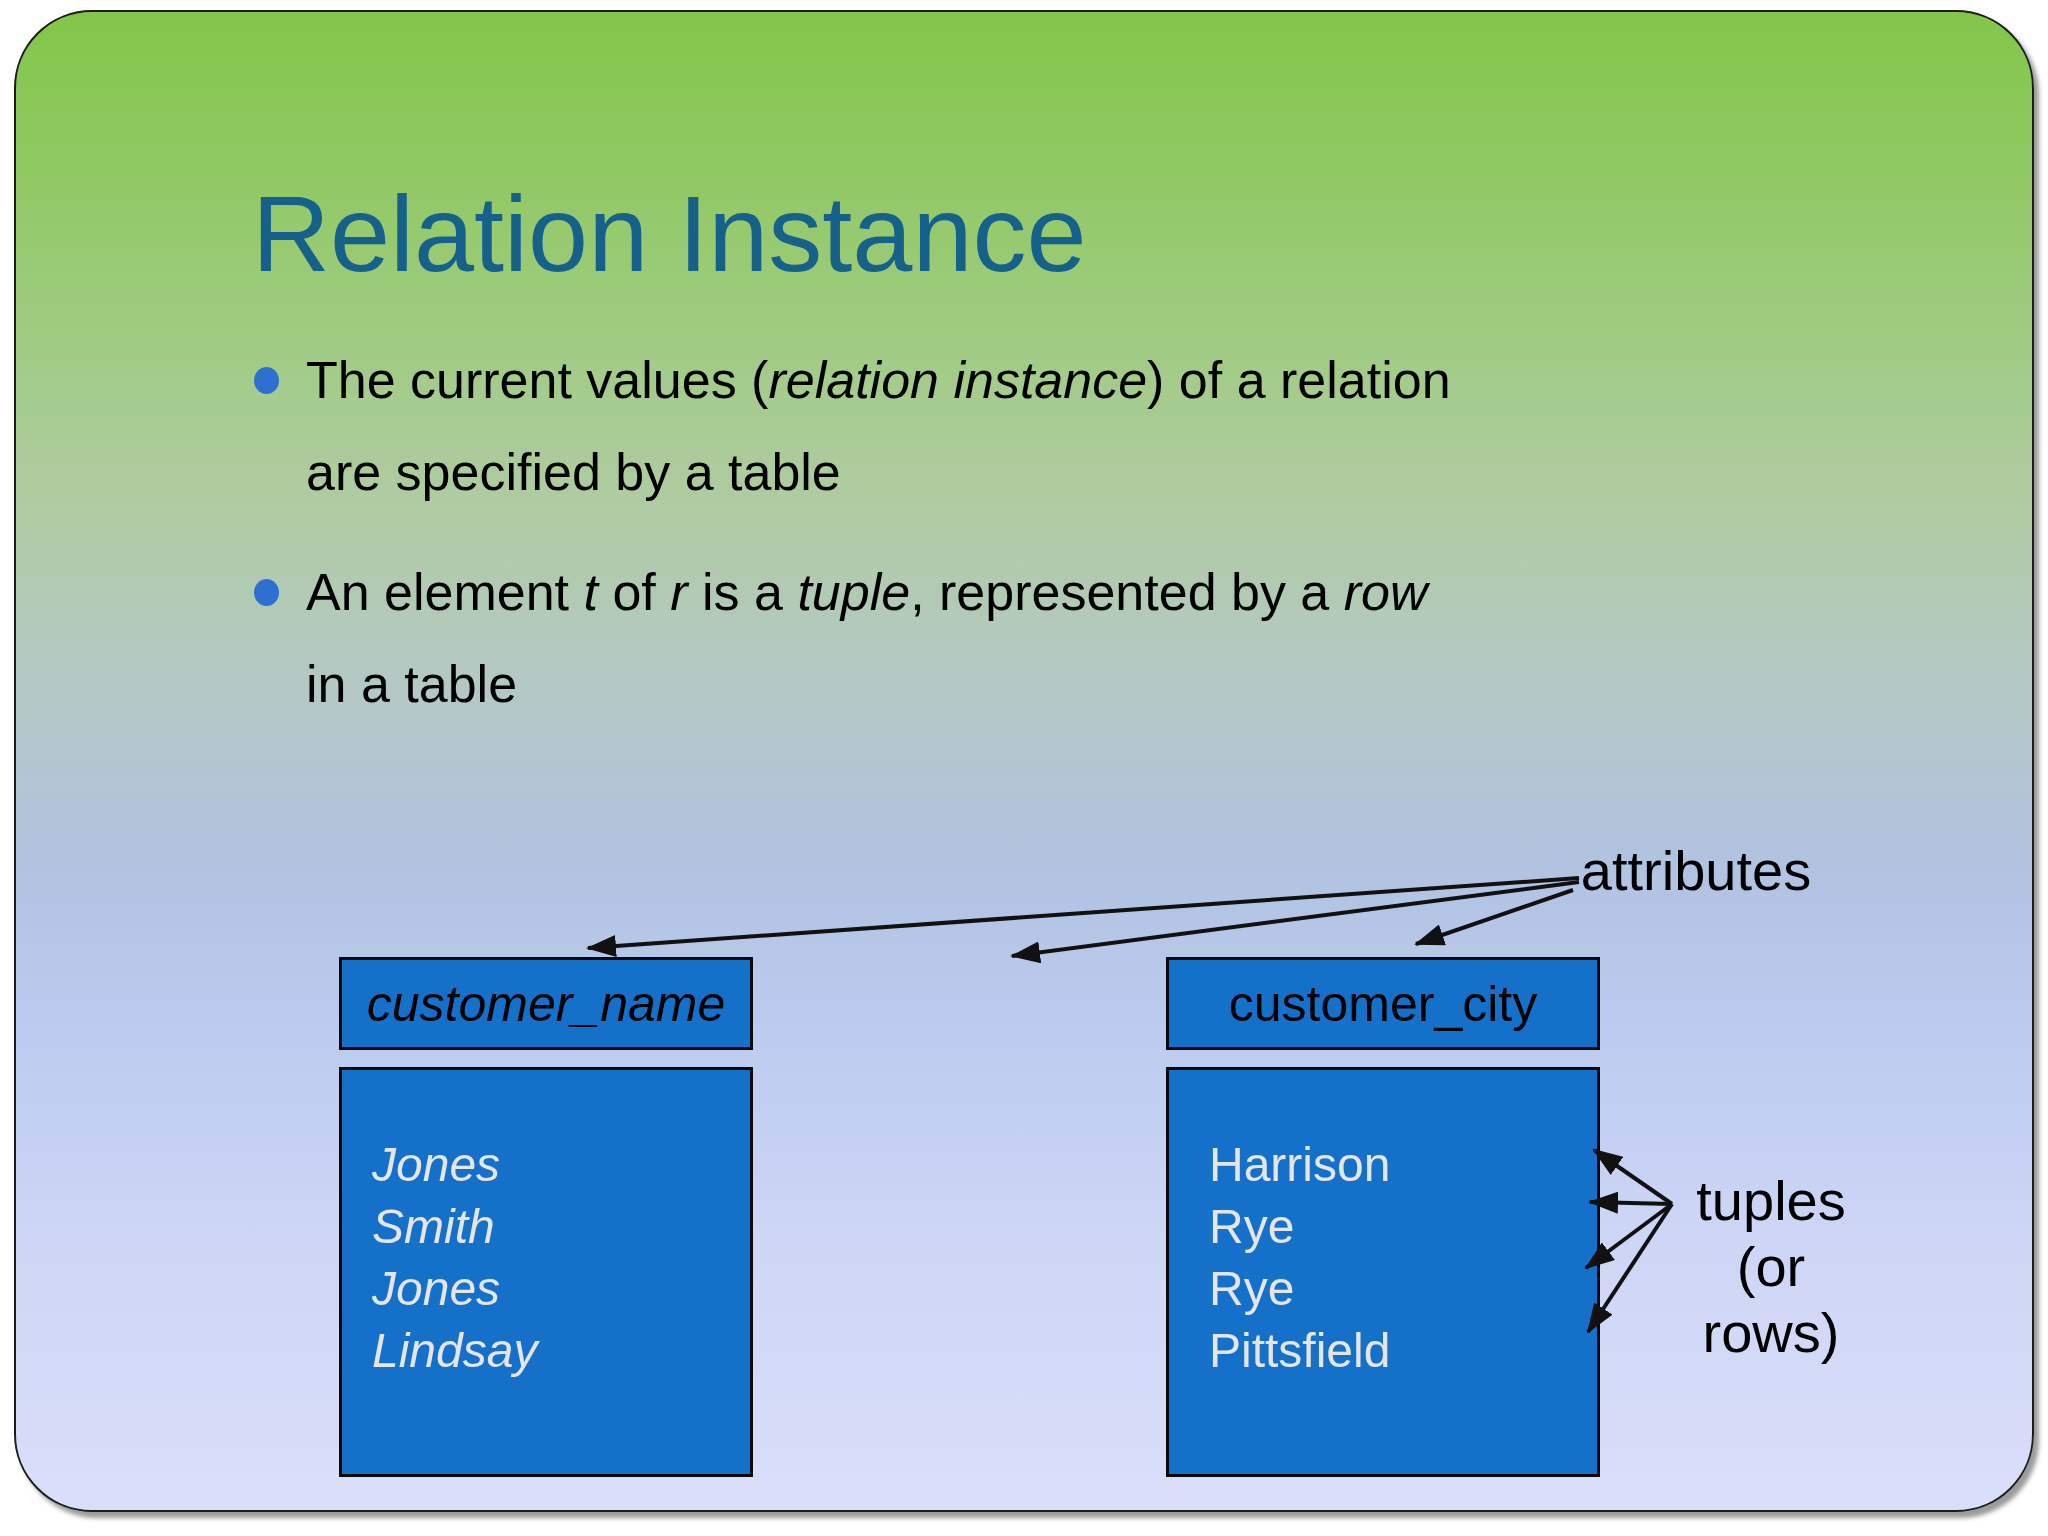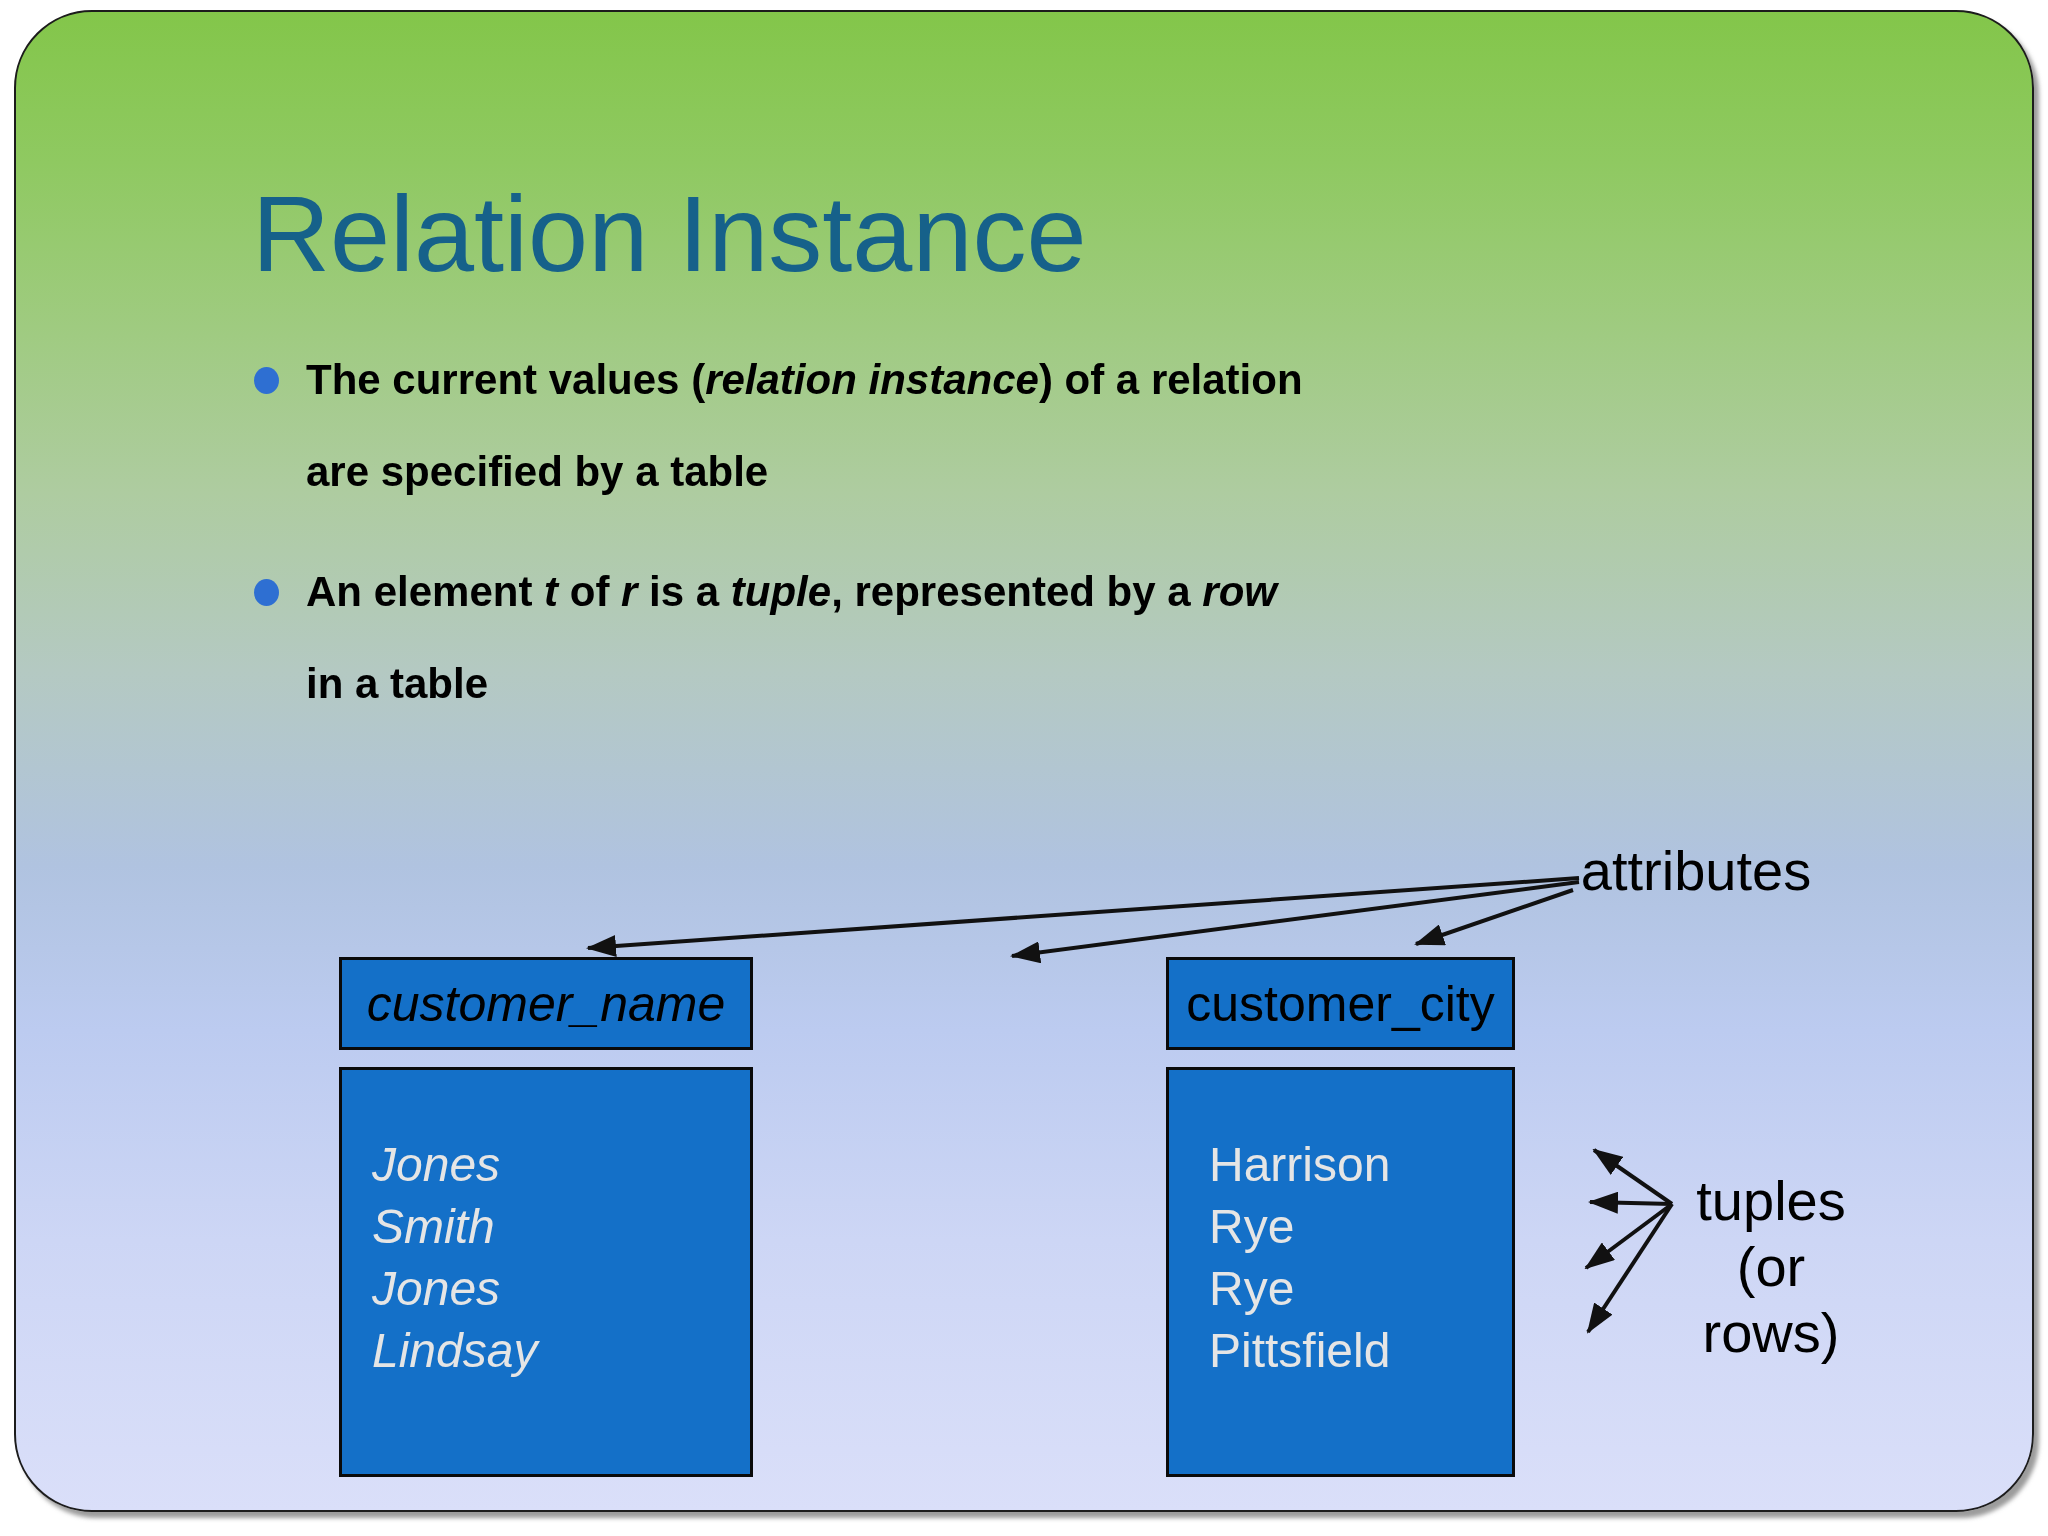--- a/index.html
+++ b/index.html
@@ -18,37 +18,37 @@
     font-size:108px;line-height:1.15;color:var(--title-color,#16618A);
     letter-spacing:0px;white-space:nowrap;
   }
   .bullets{position:absolute;left:238px;top:322px;width:1760px;}
   .bullet{display:flex;align-items:flex-start;margin-bottom:28px;}
   .bullet-dot-col{width:52px;flex:0 0 52px;position:relative;height:92px;}
   .bullet-dot{
     position:absolute;left:0px;top:33px;width:25px;height:27px;border-radius:50%;
     background:var(--dot-color,#2E6FD2);
   }
-  .bullet-text{font-size:42px;line-height:92px;color:#000;font-weight:bold;}
+  .bullet-text{font-size:52px;line-height:92px;color:#000;}
   .bullet-text em{font-style:italic;}
   .tbl{position:absolute;border-radius:29px;}
   .tbl-header{
     position:absolute;left:0;top:0;width:100%;height:93px;
     background:var(--table-fill,#1470C8);border:3px solid #0a0a0a;box-sizing:border-box;
     display:flex;align-items:center;justify-content:center;
     font-size:50px;color:#000;
   }
   .tbl-body{
     position:absolute;left:0;top:110px;width:100%;height:410px;
     background:var(--table-fill,#1470C8);border:3px solid #0a0a0a;box-sizing:border-box;
     padding-top:64px;
   }
   .tbl-body .row{font-size:48px;line-height:62px;color:#e5e5e5;}
   .tbl-left{left:323px;top:945px;width:414px;height:520px;}
-  .tbl-right{left:1150px;top:945px;width:349px;height:520px;}
+  .tbl-right{left:1150px;top:945px;width:434px;height:520px;}
   .tbl-left .tbl-header{font-style:italic;}
   .tbl-left .row{font-style:italic;padding-left:30px;}
   .tbl-right .row{padding-left:40px;}
   .annot{position:absolute;text-align:center;font-size:56px;line-height:66px;color:#000;}
   .annot-attributes{left:1480px;top:826px;width:400px;}
   .annot-tuples{left:1645px;top:1156px;width:220px;}
   svg.overlay{position:absolute;left:0;top:0;width:2048px;height:1536px;pointer-events:none;}
   svg.overlay line{stroke:#111;stroke-width:4;}
 </style>
 </head>

